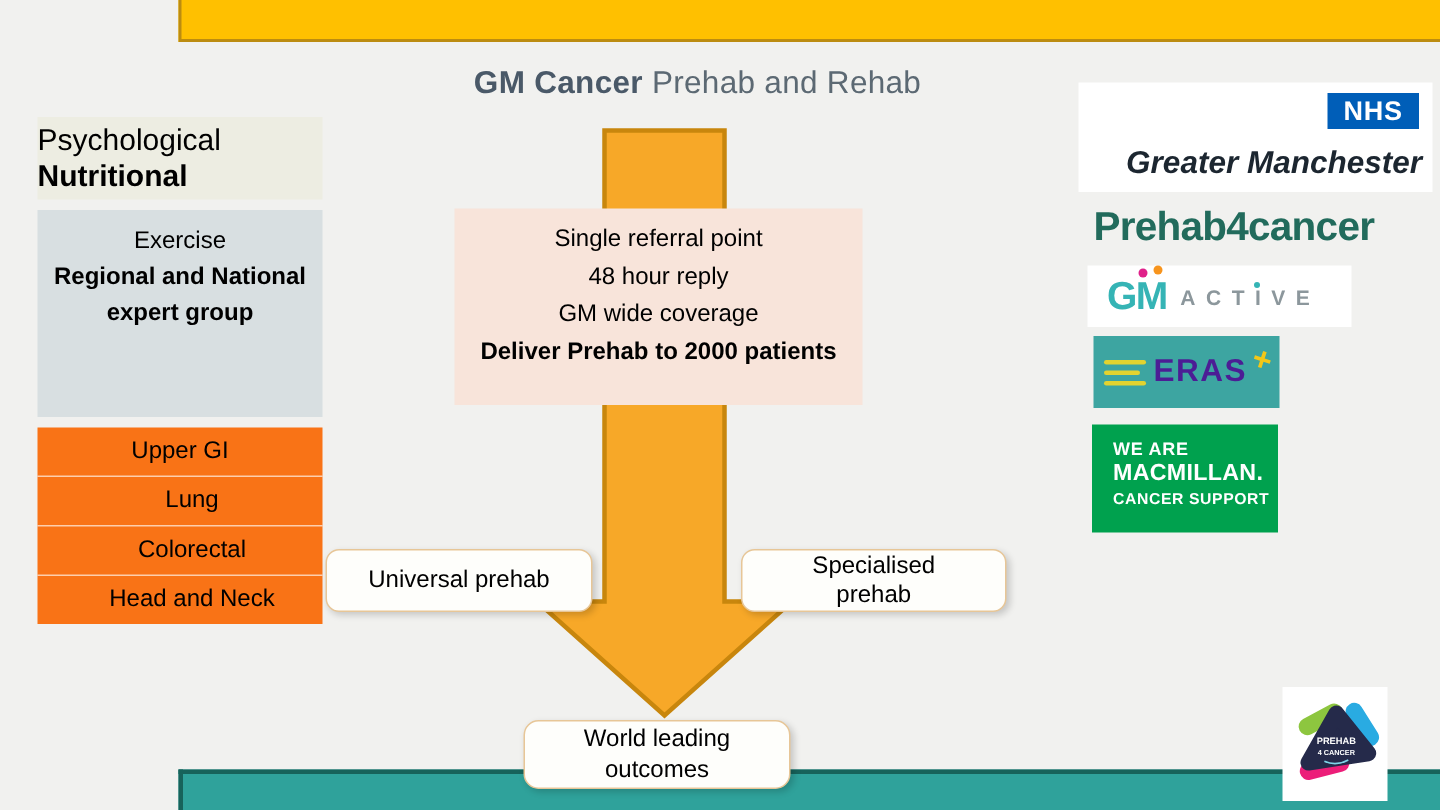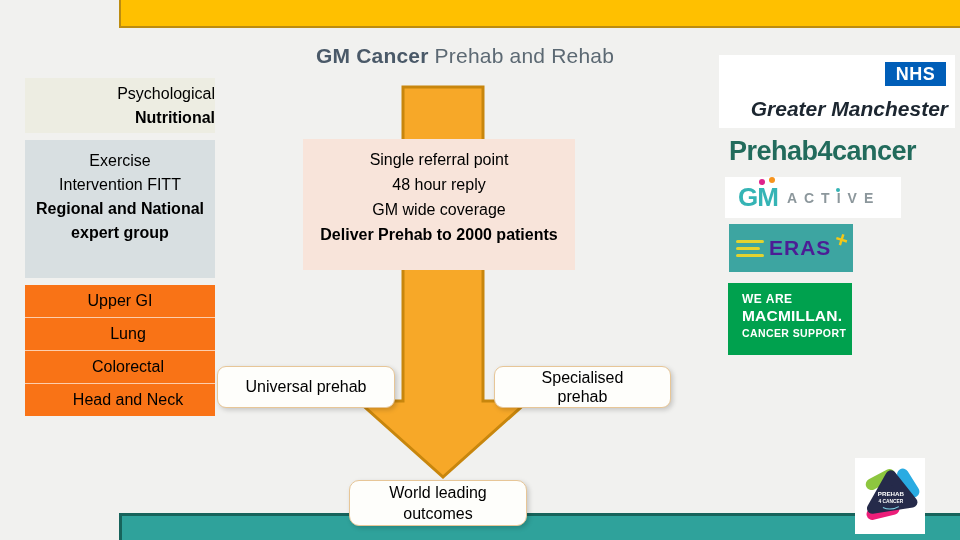--- a/index.html
+++ b/index.html
@@ -12,21 +12,21 @@
   .bottombar{left:119px;top:513px;width:844px;height:30px;background:#2FA29B;
              border-top:3px solid #17635B;border-left:3px solid #17635B;}
 
   
   .title{left:150px;top:44px;width:630px;text-align:center;font-size:21px;letter-spacing:.2px;}
   .title .t-bold{font-weight:bold;color:#4A5968;}
   .title .t-rest{color:#5C6973;}
 
   
   .box-psych{left:25px;top:78px;width:190px;height:55px;background:#EDEDE2;
-             text-align:right;font-size:16px;line-height:24px;padding-top:4px;box-sizing:border-box;}
+             text-align:left;font-size:20px;line-height:24px;padding-top:4px;box-sizing:border-box;}
   .box-ex{left:25px;top:140px;width:190px;height:138px;background:#D8DFE1;
           text-align:center;font-size:16px;line-height:24px;padding-top:9px;box-sizing:border-box;}
   .bold{font-weight:bold;}
   .box-cancer{left:25px;top:285px;width:190px;height:131px;background:#f97316;
               display:flex;flex-direction:column;text-align:center;font-size:16px;}
   .box-cancer .row{flex:1;display:flex;align-items:center;justify-content:center;}
   .box-cancer .row + .row{border-top:1px solid rgba(255,255,255,.65);padding-left:16px;}
 
   
   .box-referral{left:303px;top:139px;width:272px;height:131px;background:#F8E4DA;
@@ -92,21 +92,20 @@
     <span class="t-bold">GM Cancer</span><span class="t-rest"> Prehab and Rehab</span>
   </div>
 
   <div class="abs box-psych">
     <div>Psychological</div>
     <div class="bold">Nutritional</div>
   </div>
 
   <div class="abs box-ex">
     <div>Exercise</div>
-    <div>Intervention FITT</div>
     <div class="bold">Regional and National expert group</div>
   </div>
 
   <div class="abs box-cancer">
     <div class="row">Upper GI</div>
     <div class="row">Lung</div>
     <div class="row">Colorectal</div>
     <div class="row">Head and Neck</div>
   </div>
 

